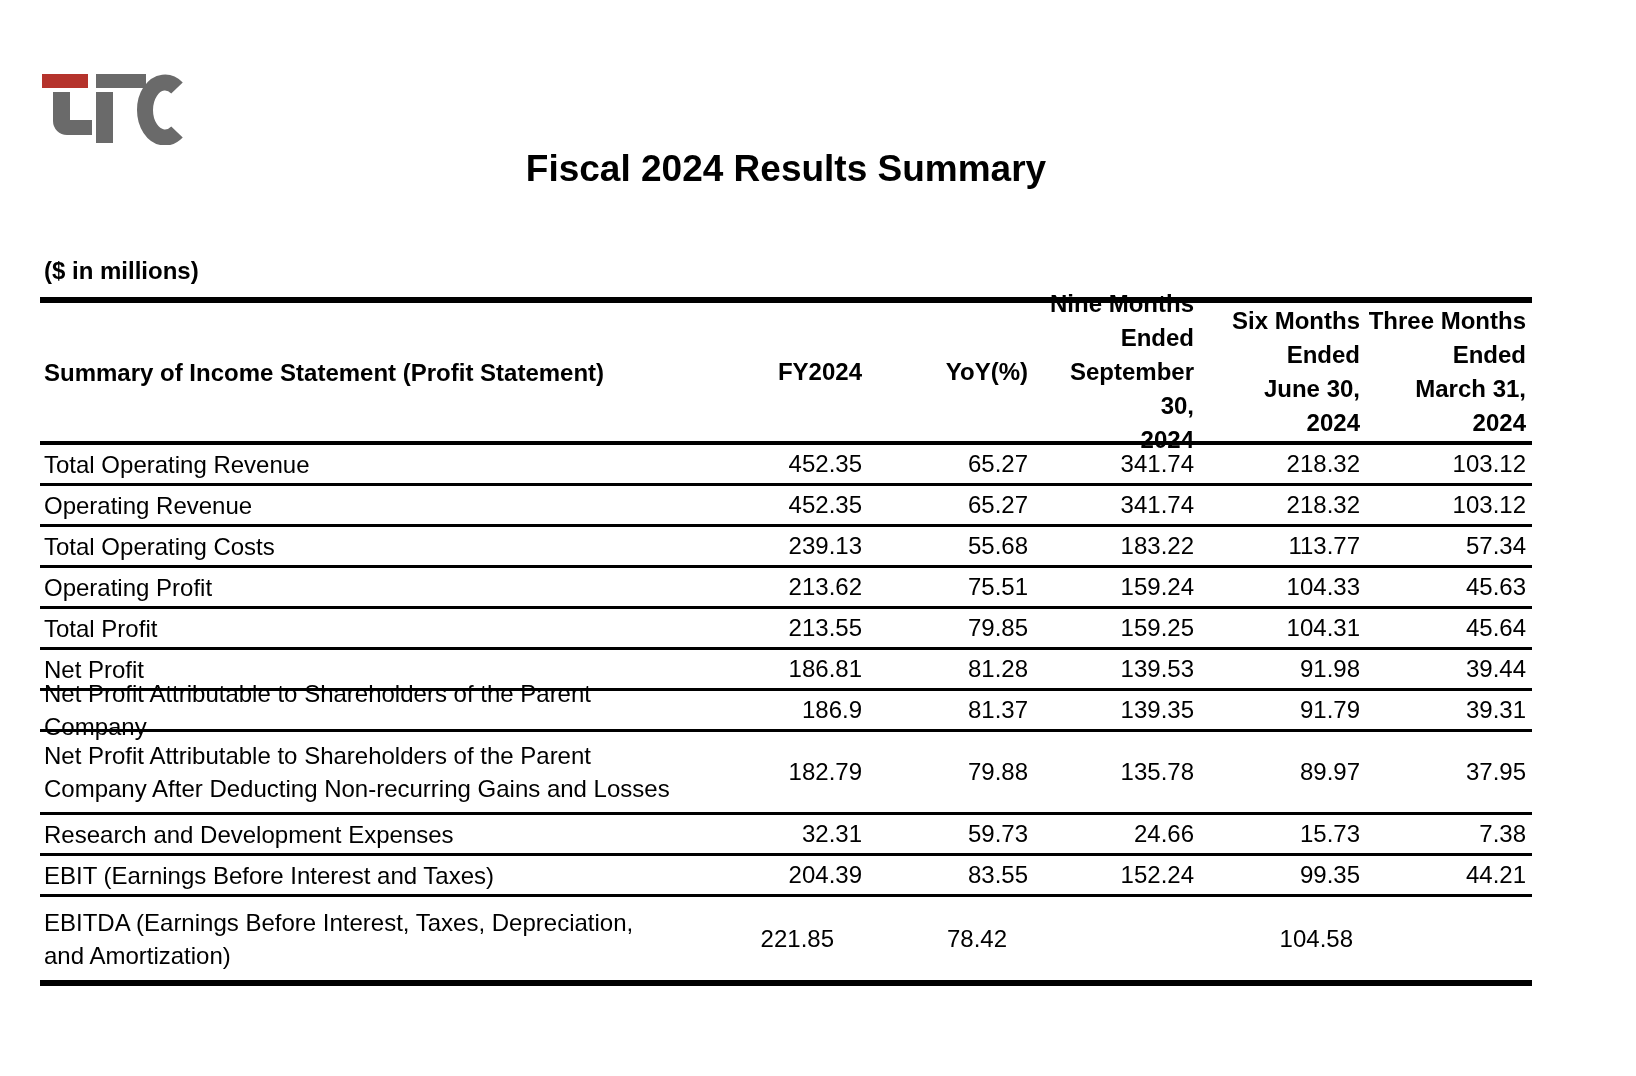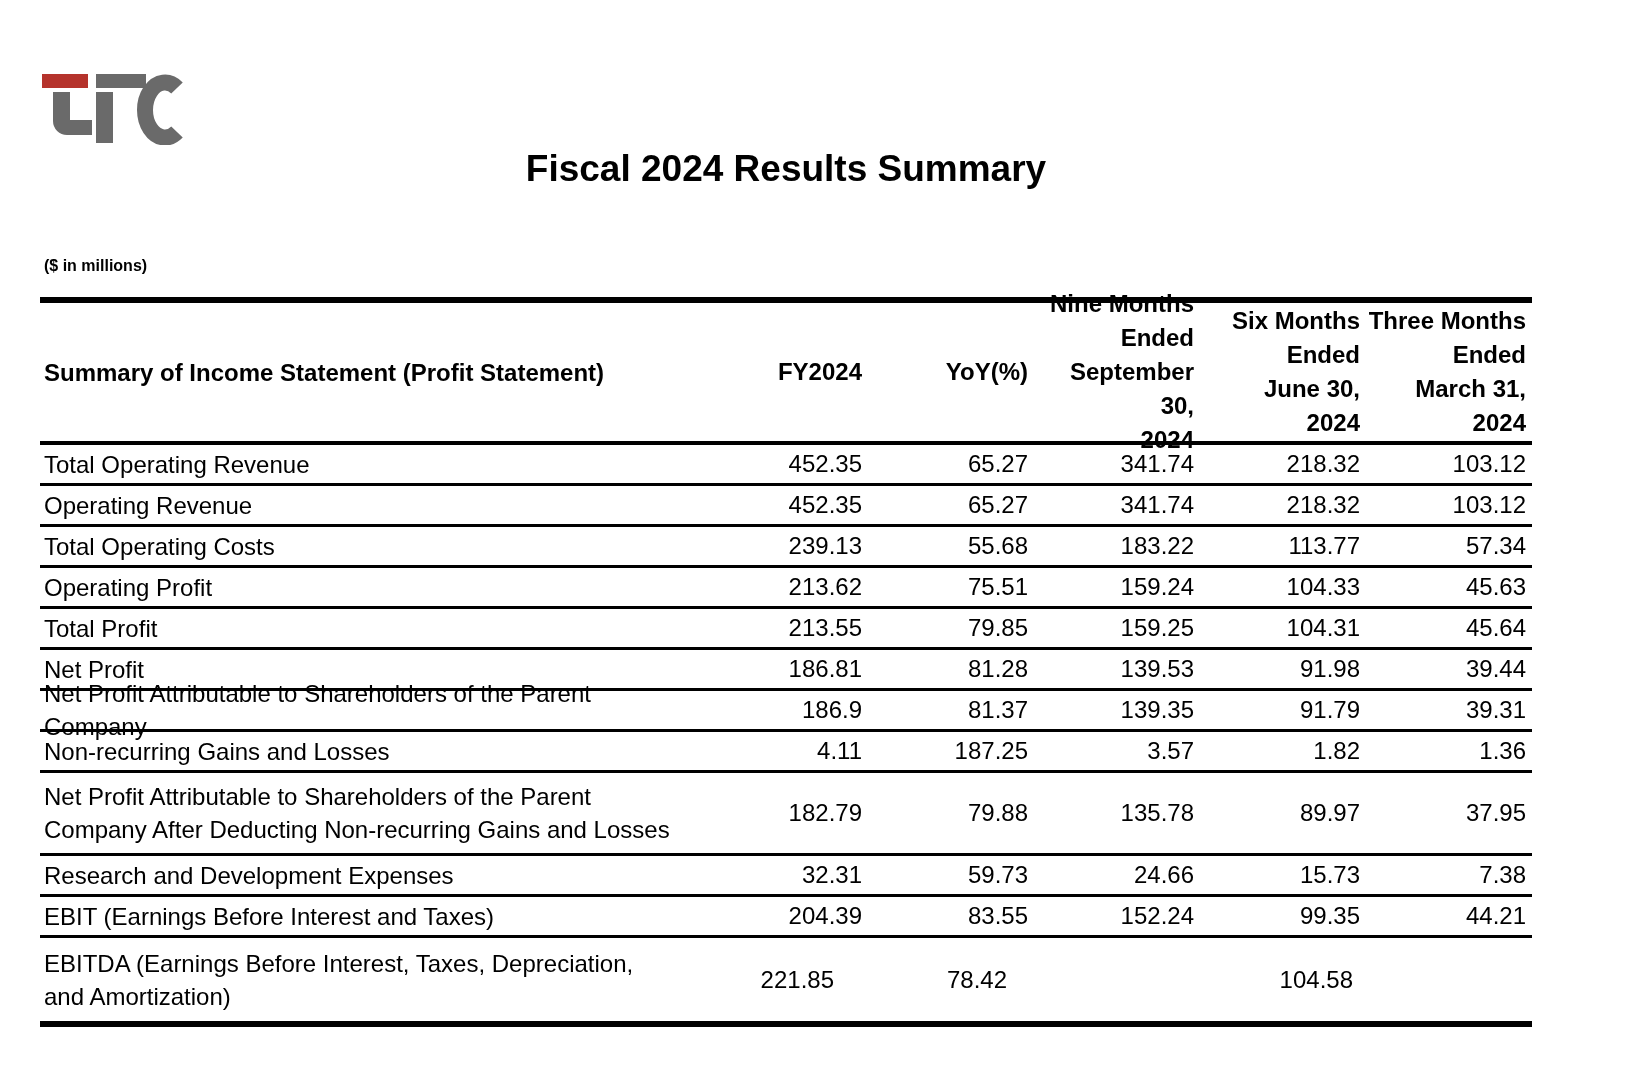--- a/index.html
+++ b/index.html
@@ -35,21 +35,21 @@
     margin: 0;
     text-align: center;
     font-size: 37px;
     font-weight: bold;
     letter-spacing: 0px;
   }
   .units {
     position: absolute;
     top: 257px;
     left: 44px;
-    font-size: 16px;
+    font-size: 24px;
     font-weight: bold;
   }
   .fin-table {
     position: absolute;
     top: 297px;
     left: 40px;
     width: 1492px;
     border-top: 6px solid #000;
     border-bottom: 6px solid #000;
     font-size: 24px;
@@ -197,28 +197,20 @@
           <div class="cell num">39.44</div>
         </div>
         <div class="row r-single">
     <div class="cell label">Net Profit Attributable to Shareholders of the Parent Company</div>
   <div class="cell num">186.9</div>
           <div class="cell num">81.37</div>
           <div class="cell num">139.35</div>
           <div class="cell num">91.79</div>
           <div class="cell num">39.31</div>
         </div>
-        <div class="row r-single">
-    <div class="cell label">Non-recurring Gains and Losses</div>
-  <div class="cell num">4.11</div>
-          <div class="cell num">187.25</div>
-          <div class="cell num">3.57</div>
-          <div class="cell num">1.82</div>
-          <div class="cell num">1.36</div>
-        </div>
         <div class="row r-double">
     <div class="cell label">Net Profit Attributable to Shareholders of the Parent Company After Deducting Non-recurring Gains and Losses</div>
   <div class="cell num">182.79</div>
           <div class="cell num">79.88</div>
           <div class="cell num">135.78</div>
           <div class="cell num">89.97</div>
           <div class="cell num">37.95</div>
         </div>
         <div class="row r-single">
     <div class="cell label">Research and Development Expenses</div>

